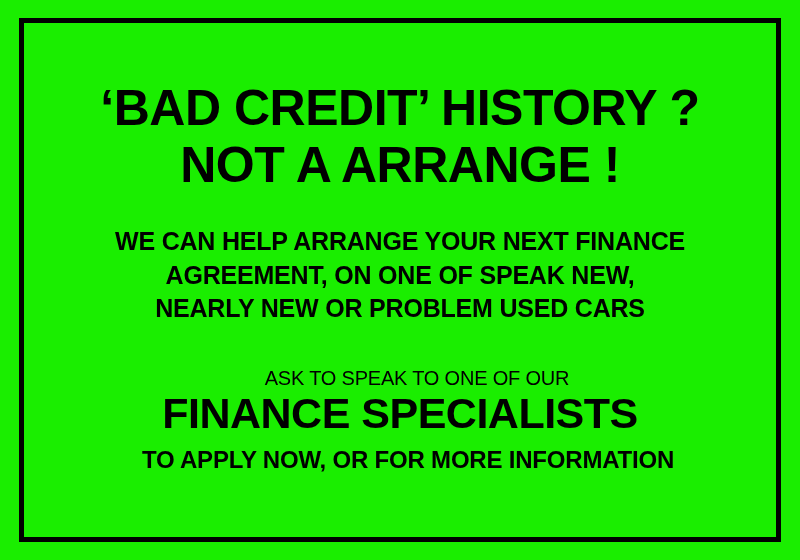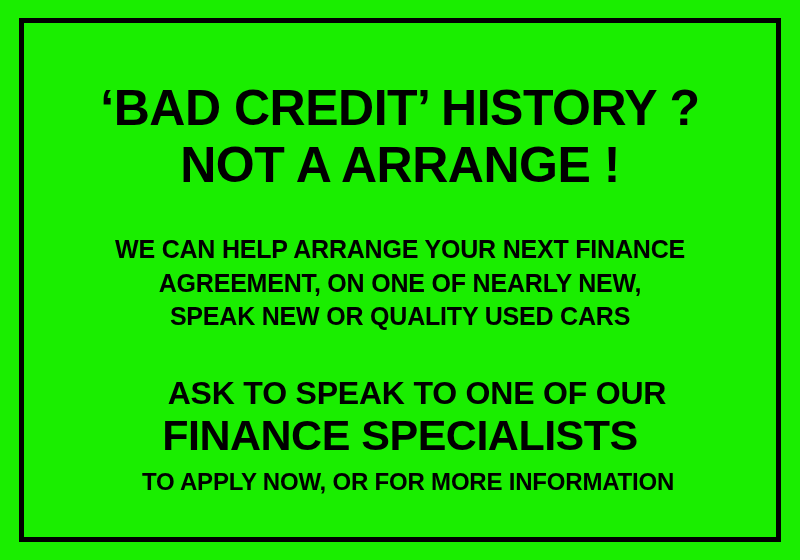--- a/index.html
+++ b/index.html
@@ -54,32 +54,32 @@
   .headline {
     margin-top: 62px;
     font-size: 50px;
     font-weight: bold;
     line-height: 1.14;
     letter-spacing: -0.5px;
     white-space: nowrap;
   }
 
   .body-block {
-    margin-top: 39px;
+    margin-top: 31px;
     font-size: 25px;
     font-weight: bold;
     line-height: 1.34;
     letter-spacing: -0.2px;
     text-align: center;
   }
 
   .ask-line {
     margin-top: 40px;
-    font-size: 32px;
-    font-weight: bold;
+    font-size: 20px;
+    font-weight: normal;
     letter-spacing: -0.2px;
     line-height: 1.2;
     padding-left: 34px;
   }
 
   .specialists {
     font-size: 43px;
     font-weight: bold;
     letter-spacing: -0.5px;
     line-height: 1.08;
@@ -109,22 +109,22 @@
 
   <div id="content">
 
     <div class="block headline">
       <span class="line">‘BAD CREDIT’ HISTORY ?</span>
       <span class="line">NOT A ARRANGE !</span>
     </div>
 
     <div class="block body-block">
       <span class="line">WE CAN HELP ARRANGE YOUR NEXT FINANCE</span>
-      <span class="line">AGREEMENT, ON ONE OF NEARLY NEW,</span>
-      <span class="line">SPEAK NEW OR QUALITY USED CARS</span>
+      <span class="line">AGREEMENT, ON ONE OF SPEAK NEW,</span>
+      <span class="line">NEARLY NEW OR PROBLEM USED CARS</span>
     </div>
 
     <div class="block ask-line">ASK TO SPEAK TO ONE OF OUR</div>
 
     <div class="block specialists">FINANCE SPECIALISTS</div>
 
     <div class="block apply-line">TO APPLY NOW, OR FOR MORE INFORMATION</div>
 
   </div>
 </div>

